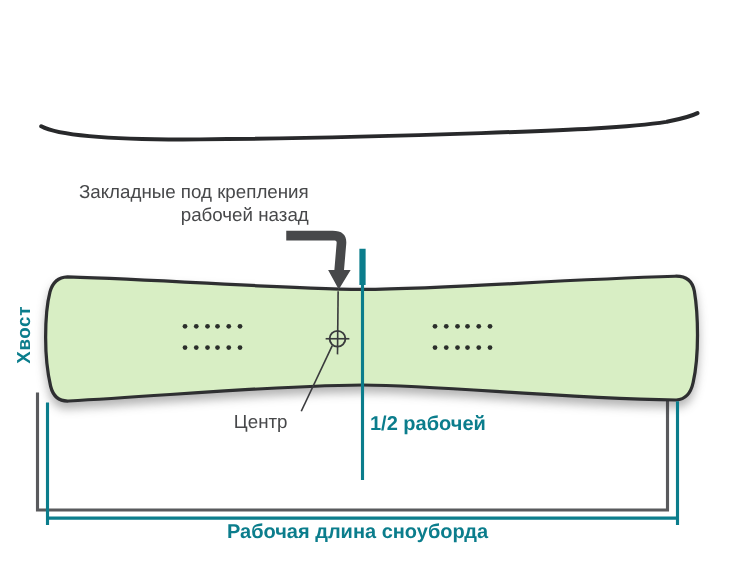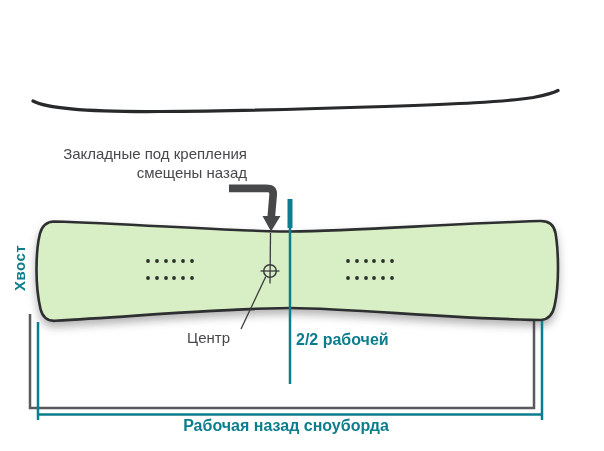--- a/index.html
+++ b/index.html
@@ -91,30 +91,30 @@
     <circle cx="270" cy="271" r="6.3" fill="none" stroke="#3A3B3D" stroke-width="1.5"></circle>
     <line x1="265.8" y1="276.5" x2="241" y2="329" stroke="#3A3B3D" stroke-width="1.3"></line>
 
     <path d="M229,184.5 L266,184.5 C274,184.5 277.5,188 277,195 L275.2,216 L280.5,216
              L271,231.5 L262.5,216 L267.5,216 L269.3,194.5
              C269.5,192.8 268.8,192.3 267,192.3 L229,192.3 Z" fill="#47484A"></path>
   </svg>
 
   <div class="lbl gray note">
     <div>Закладные под крепления</div>
-    <div>смещены назад</div>
+    <div>рабочей назад</div>
   </div>
 
   <div class="lbl gray inserts-center">
     <div>Центр</div>
   </div>
 
   <div class="lbl teal half-len">
-    <div>2/2 рабочей</div>
+    <div>1/2 рабочей</div>
   </div>
 
-  <div class="lbl teal work-len">Рабочая назад сноуборда</div>
+  <div class="lbl teal work-len">Рабочая длина сноуборда</div>
 
   <div class="lbl teal side-label tail">Хвост</div>
 
   <div class="lbl teal side-label nose">Нос</div>
 
 </div>
 
 </body></html>

